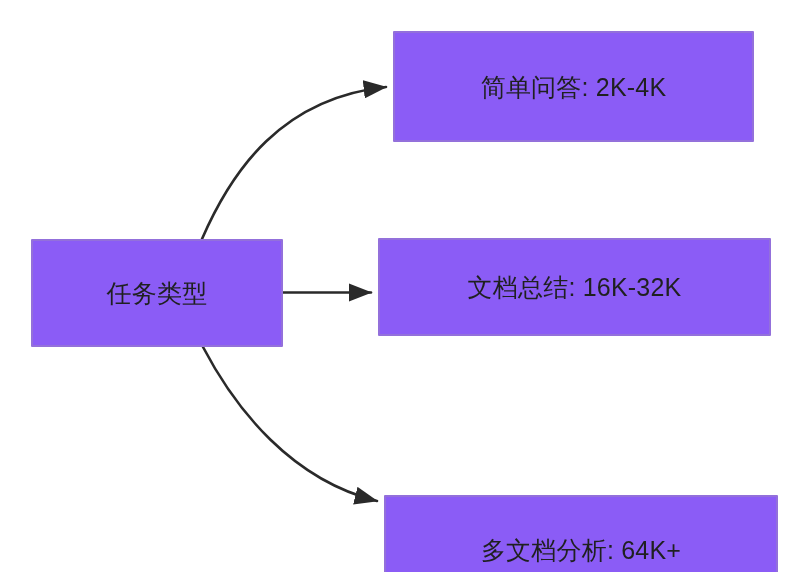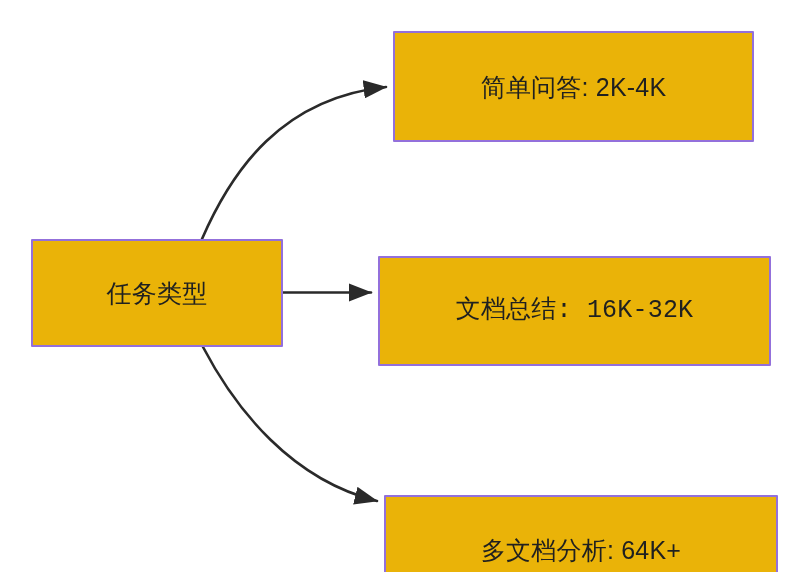--- a/index.html
+++ b/index.html
@@ -22,21 +22,21 @@
     position: absolute;
     left: 0;
     top: 0;
     width: 787px;
     height: 572px;
     pointer-events: none;
   }
   .node {
     position: absolute;
     box-sizing: border-box;
-    background: #eab308;
+    background: #8b5cf6;
     border: 2px solid #9370db;
     border-radius: 1px;
     display: flex;
     align-items: center;
     justify-content: center;
     z-index: 2;
   }
   .node-label {
     color: #1f2020;
     font-size: 25px;
@@ -54,24 +54,23 @@
   }
   
   #node-simple-qa {
     left: 393px;
     top: 31px;
     width: 361px;
     height: 111px;
   }
   #node-doc-summary {
     left: 378px;
-    top: 256px;
+    top: 238px;
     width: 393px;
-    height: 110px;
-    font-family: Liberation Mono, monospace;
+    height: 98px;
   }
   #node-multi-doc {
     left: 384px;
     top: 447px;
     width: 394px;
     height: 110px;
     margin-top: 48px;
   }
 </style>
 </head>

